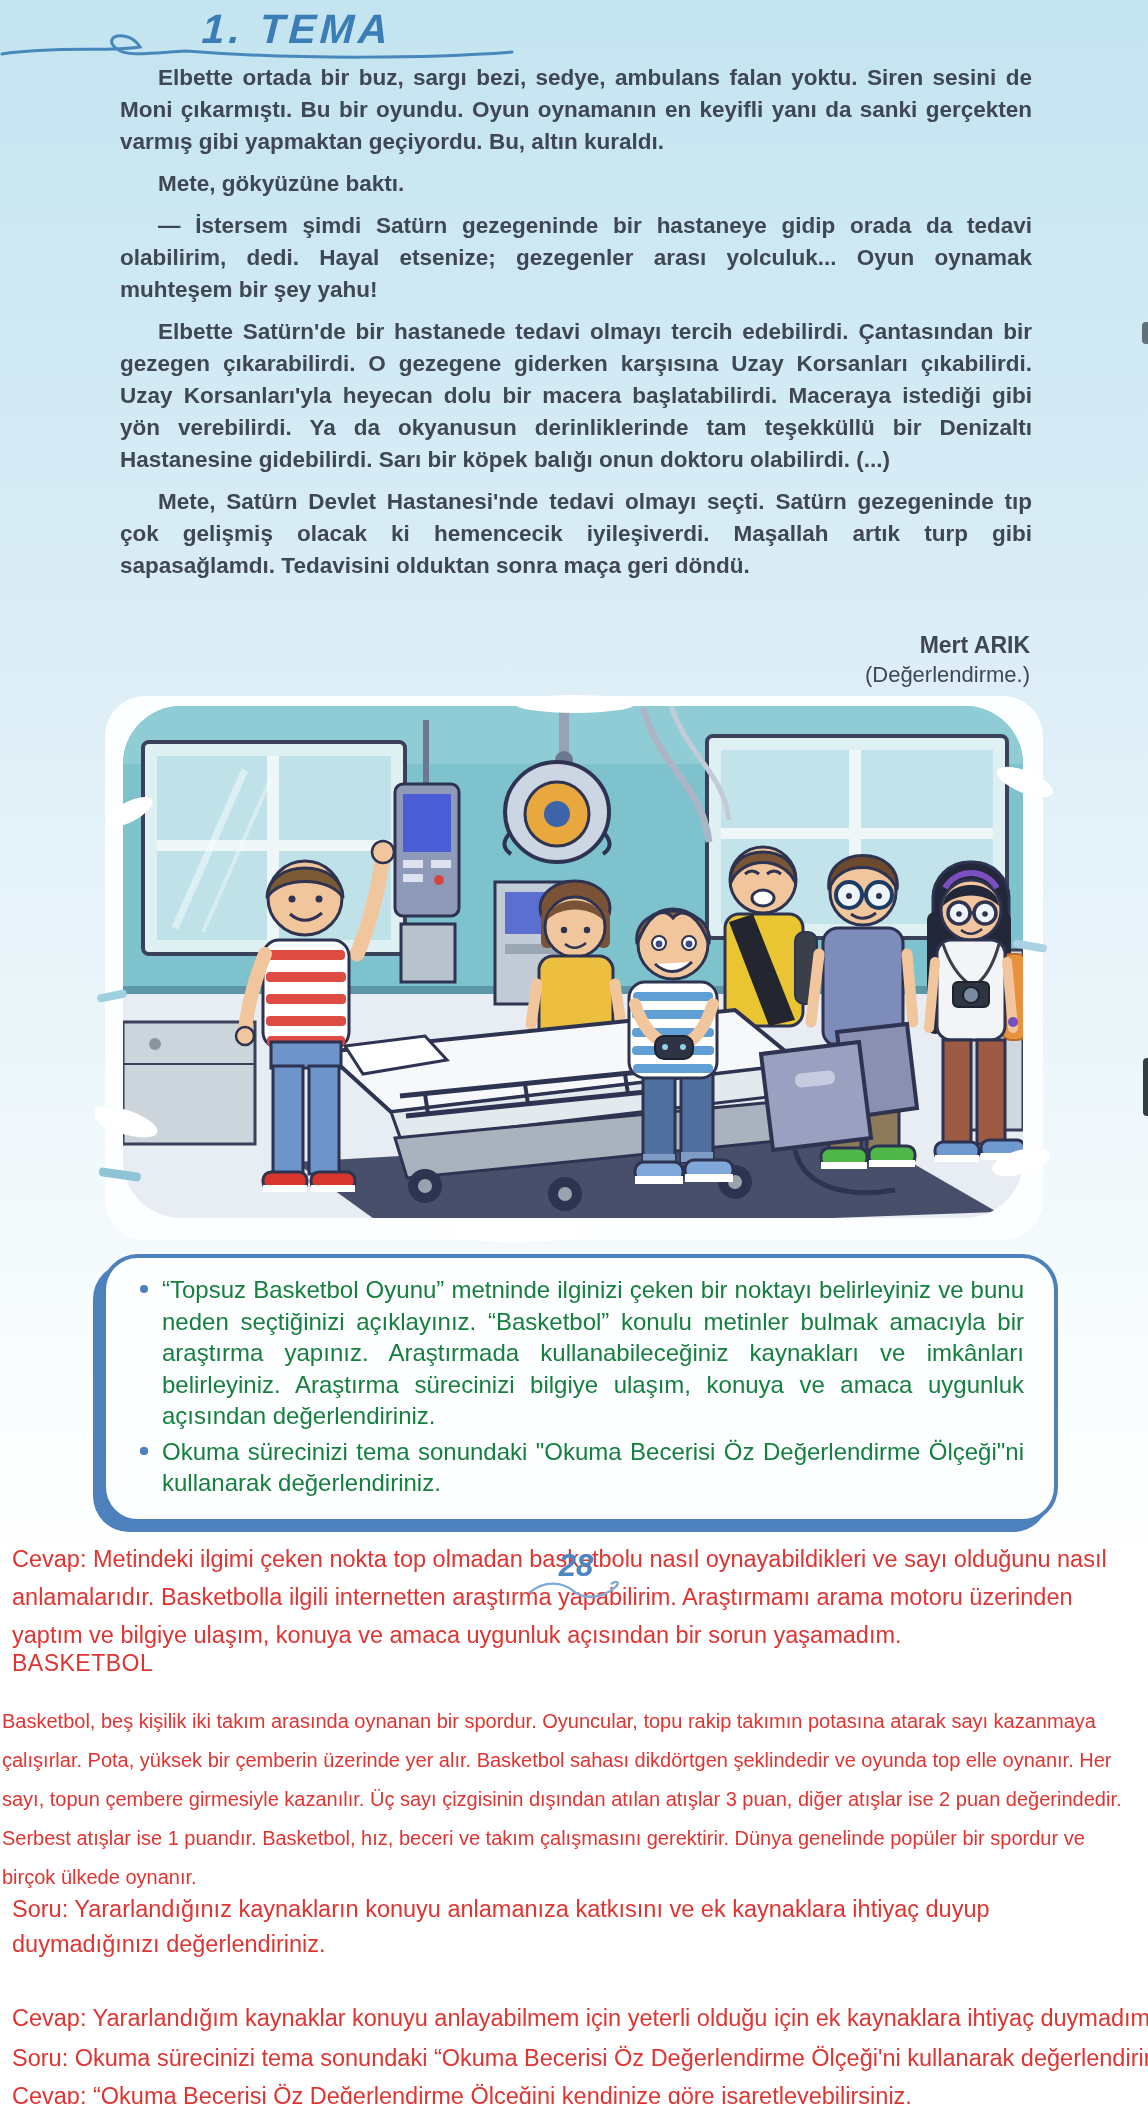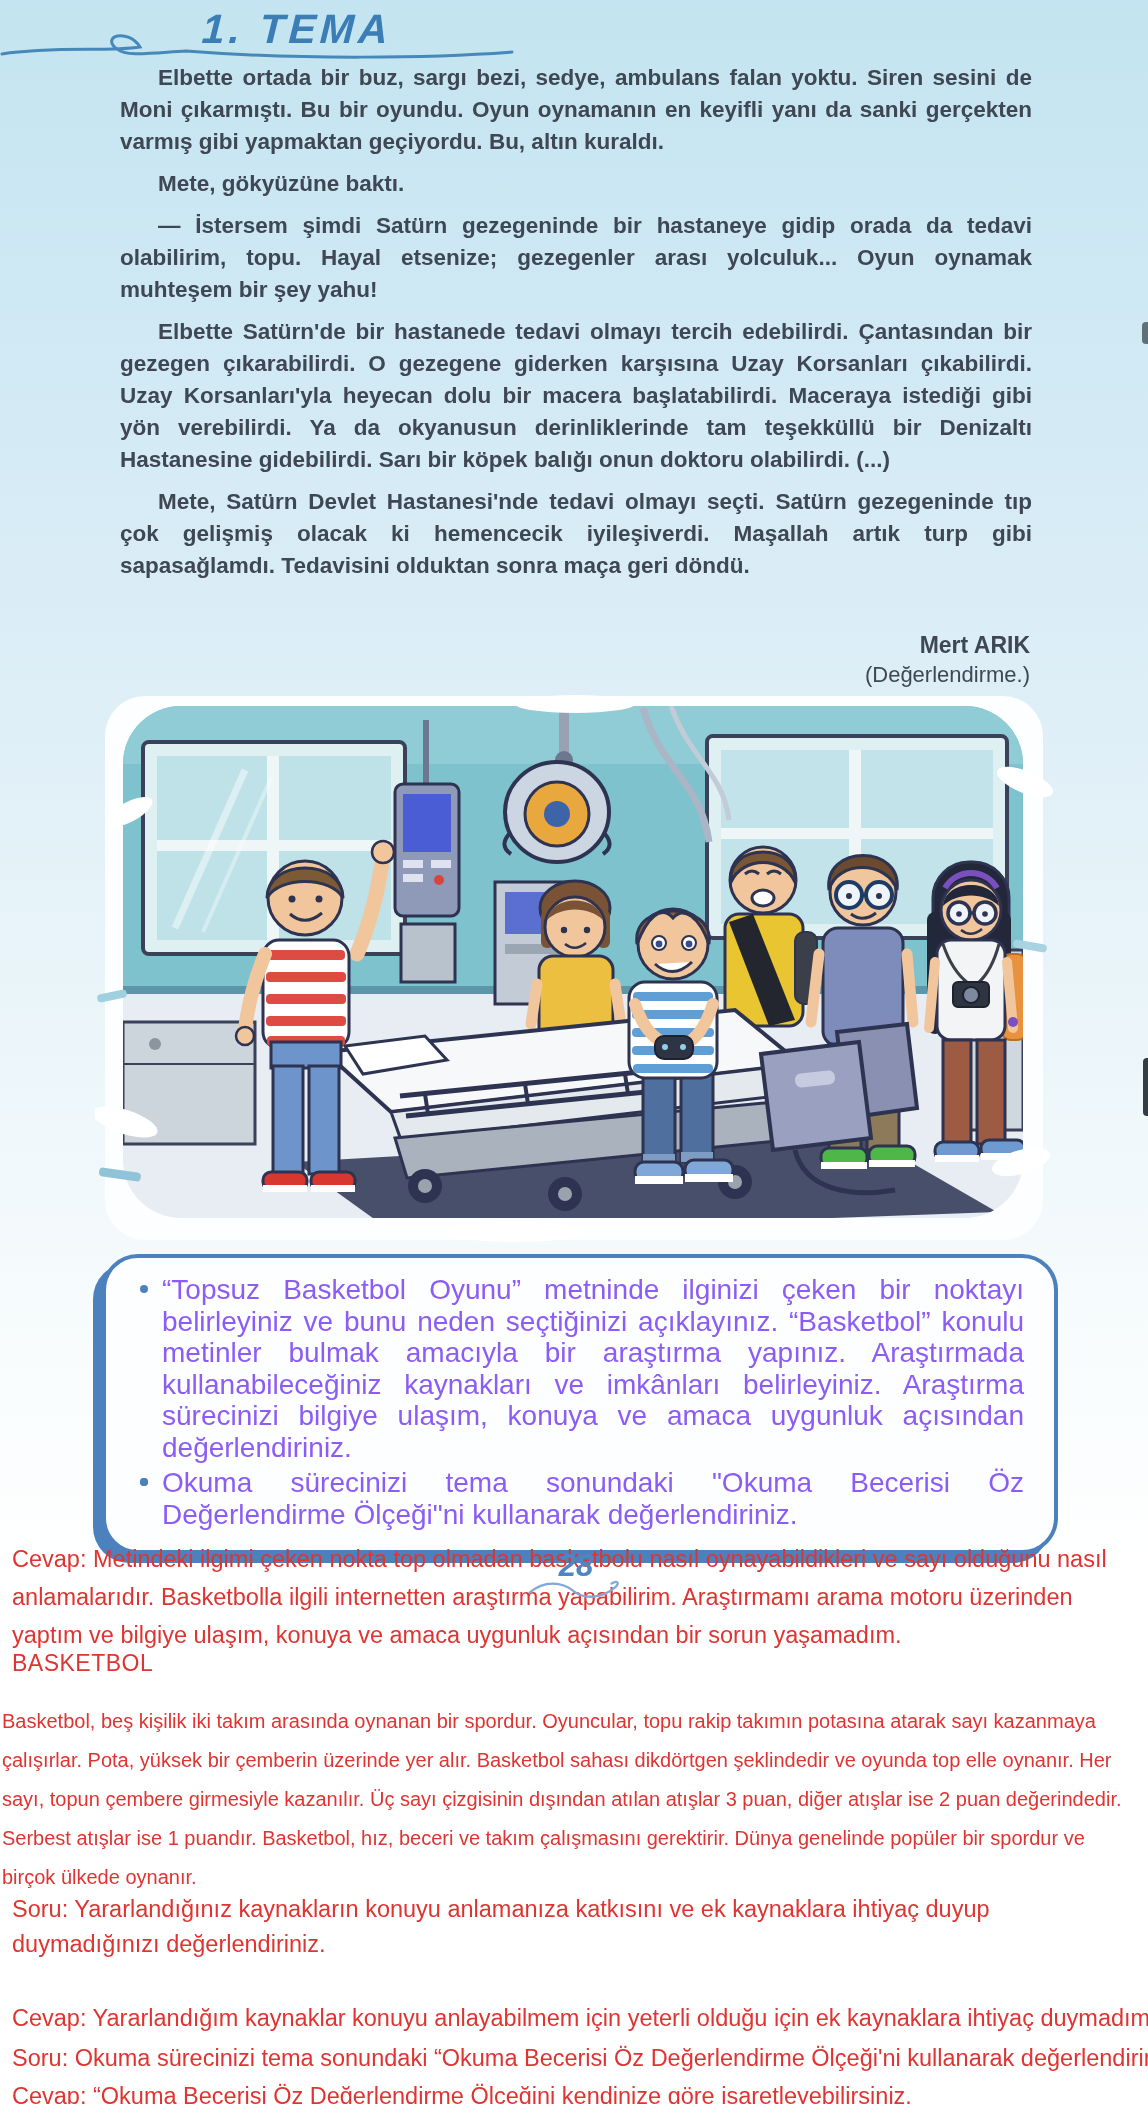--- a/index.html
+++ b/index.html
@@ -35,21 +35,21 @@
   
   .task-box{
     position:absolute;left:102px;top:1254px;width:956px;box-sizing:border-box;
     background:#fdfeff;border:4px solid #4c81bd;border-radius:36px;
     box-shadow:-9px 9px 0 0 #4c81bd;
     padding:16px 30px 16px 26px;
   }
   .task-box ul{list-style:none;margin:0;padding:0;}
   .task-box li{
     position:relative;padding-left:30px;margin:0 0 4px 0;
-    font-size:28px;line-height:31.5px;text-align:justify;color:#8b5cf6;
+    font-size:24px;line-height:31.5px;text-align:justify;color:#15803d;
   }
   .task-box .dot{
     position:absolute;left:8px;top:11px;width:8px;height:8px;border-radius:50%;
     background:#4c81bd;
   }
   
   .red{color:#df3431;}
   .answer-1{
     position:absolute;left:12px;top:1540px;width:1130px;
     font-size:23.5px;line-height:38px;
@@ -88,21 +88,21 @@
 <div class="page">
 
   <svg class="squiggle" width="560" height="52" viewBox="0 0 560 52">
     <path d="M2 38 C 55 30, 108 36, 140 31 C 128 12, 100 20, 117 33 C 126 41, 152 37, 186 35 C 300 44, 432 42, 512 36" fill="none" stroke="#4688ba" stroke-width="3" stroke-linecap="round"></path>
   </svg>
   <div class="theme-title">1. TEMA</div>
 
   <div class="story">
     <p>Elbette ortada bir buz, sargı bezi, sedye, ambulans falan yoktu. Siren sesini de Moni çıkarmıştı. Bu bir oyundu. Oyun oynamanın en keyifli yanı da sanki gerçekten varmış gibi yapmaktan geçiyordu. Bu, altın kuraldı.</p>
     <p>Mete, gökyüzüne baktı.</p>
-    <p>— İstersem şimdi Satürn gezegeninde bir hastaneye gidip orada da tedavi olabilirim, topu. Hayal etsenize; gezegenler arası yolculuk... Oyun oynamak muhteşem bir şey yahu!</p>
+    <p>— İstersem şimdi Satürn gezegeninde bir hastaneye gidip orada da tedavi olabilirim, dedi. Hayal etsenize; gezegenler arası yolculuk... Oyun oynamak muhteşem bir şey yahu!</p>
     <p>Elbette Satürn'de bir hastanede tedavi olmayı tercih edebilirdi. Çantasından bir gezegen çıkarabilirdi. O gezegene giderken karşısına Uzay Korsanları çıkabilirdi. Uzay Korsanları'yla heyecan dolu bir macera başlatabilirdi. Maceraya istediği gibi yön verebilirdi. Ya da okyanusun derinliklerinde tam teşekküllü bir Denizaltı Hastanesine gidebilirdi. Sarı bir köpek balığı onun doktoru olabilirdi. (...)</p>
     <p>Mete, Satürn Devlet Hastanesi'nde tedavi olmayı seçti. Satürn gezegeninde tıp çok gelişmiş olacak ki hemencecik iyileşiverdi. Maşallah artık turp gibi sapasağlamdı. Tedavisini olduktan sonra maça geri döndü.</p>
   </div>
 
   <div class="author">
     <div class="name">Mert ARIK</div>
     <div class="note">(Değerlendirme.)</div>
   </div>
 
   <svg class="illustration" viewBox="0 0 958 552">

